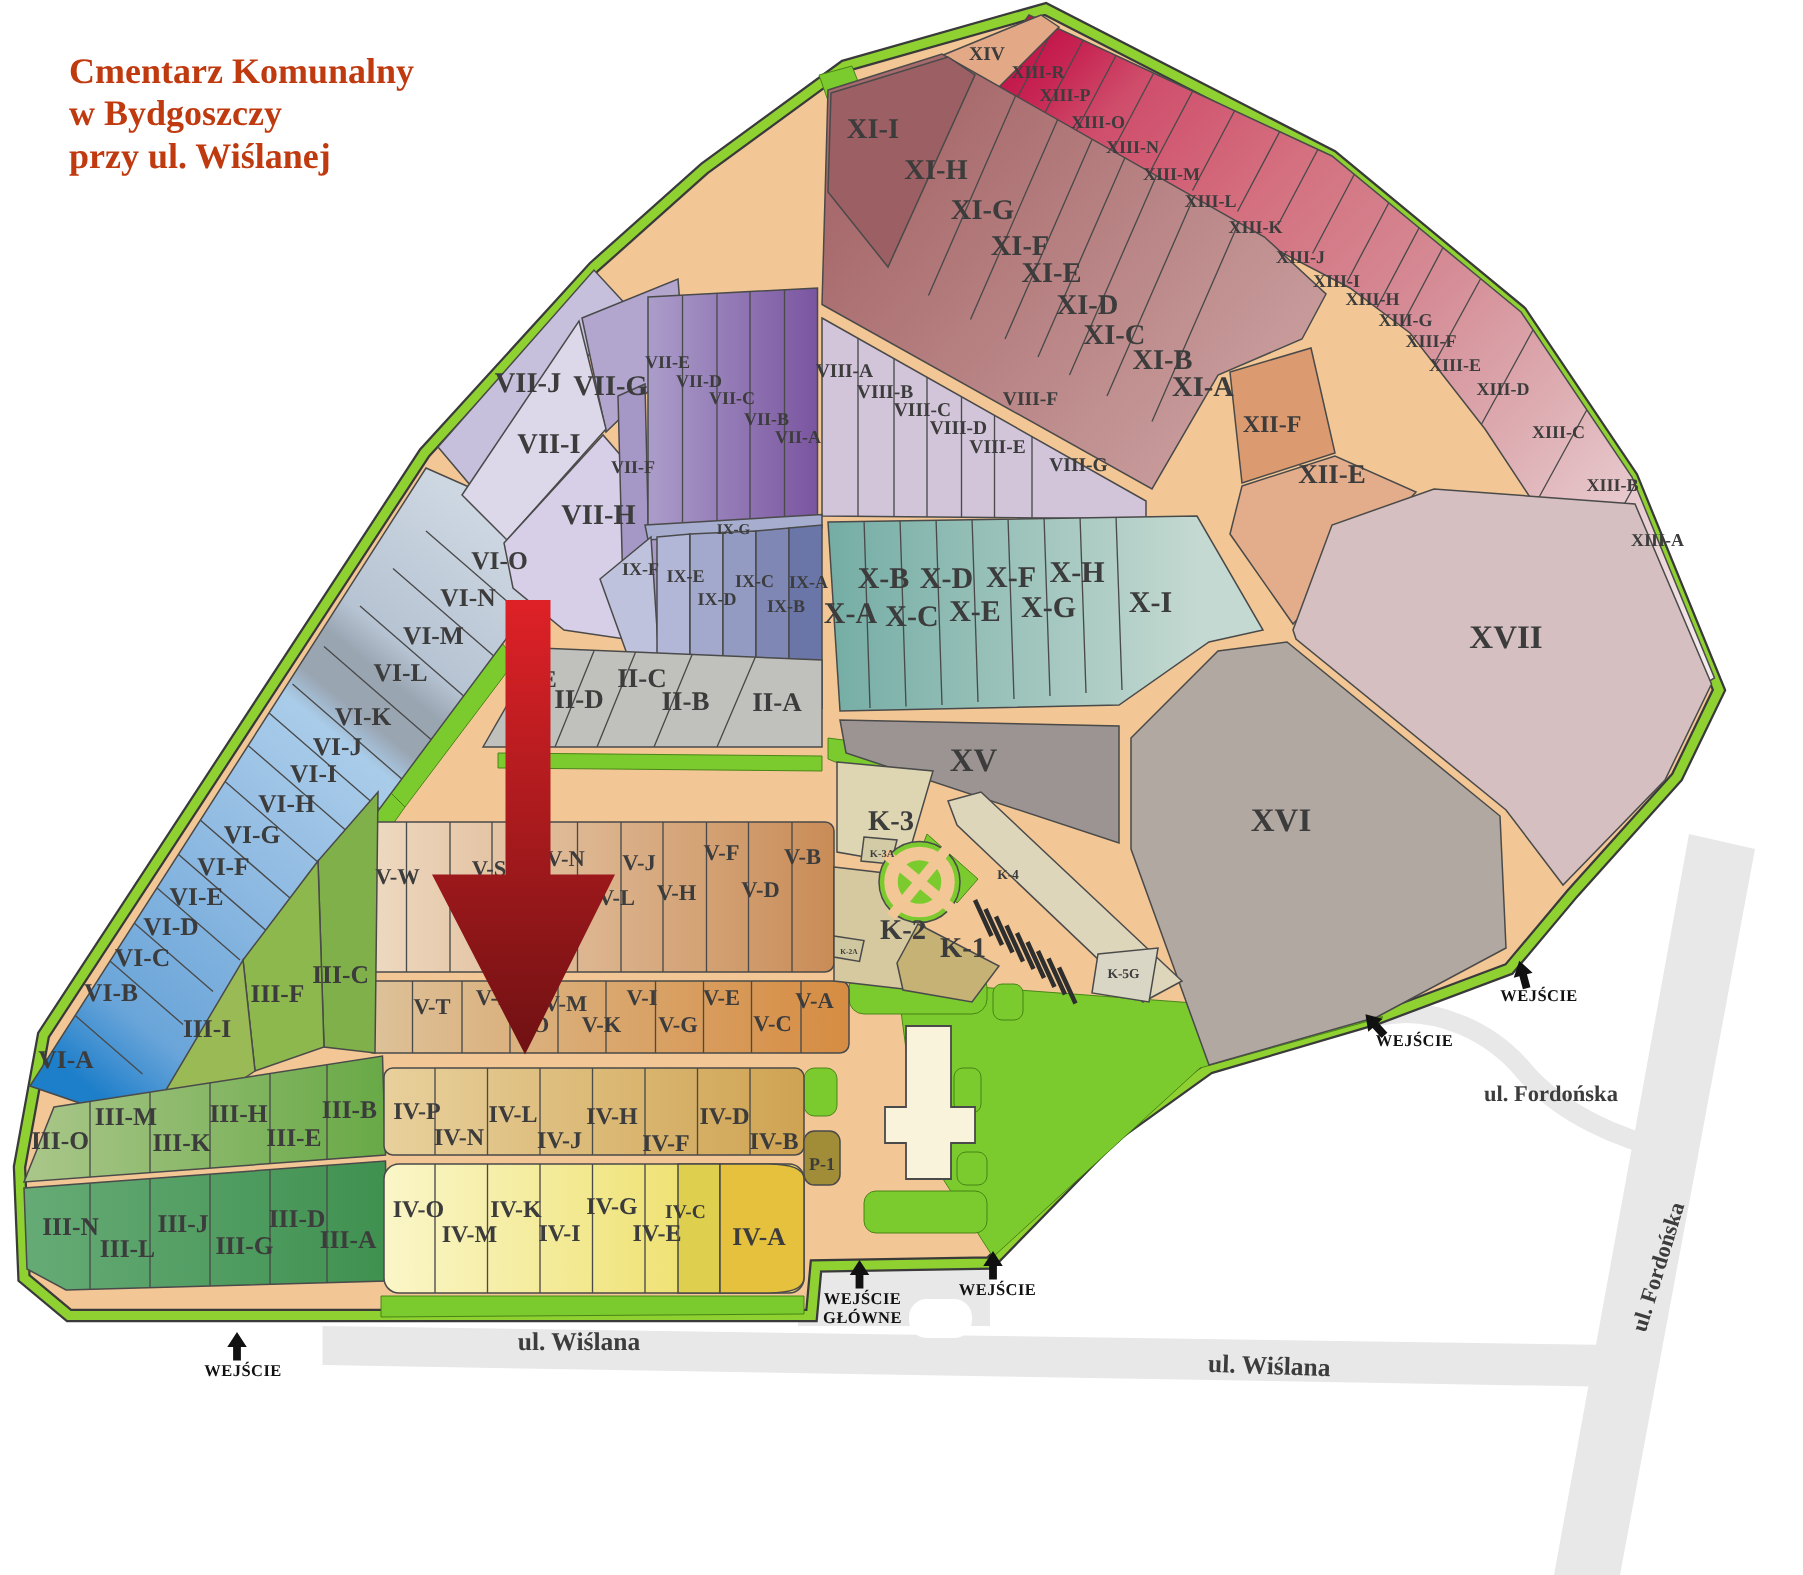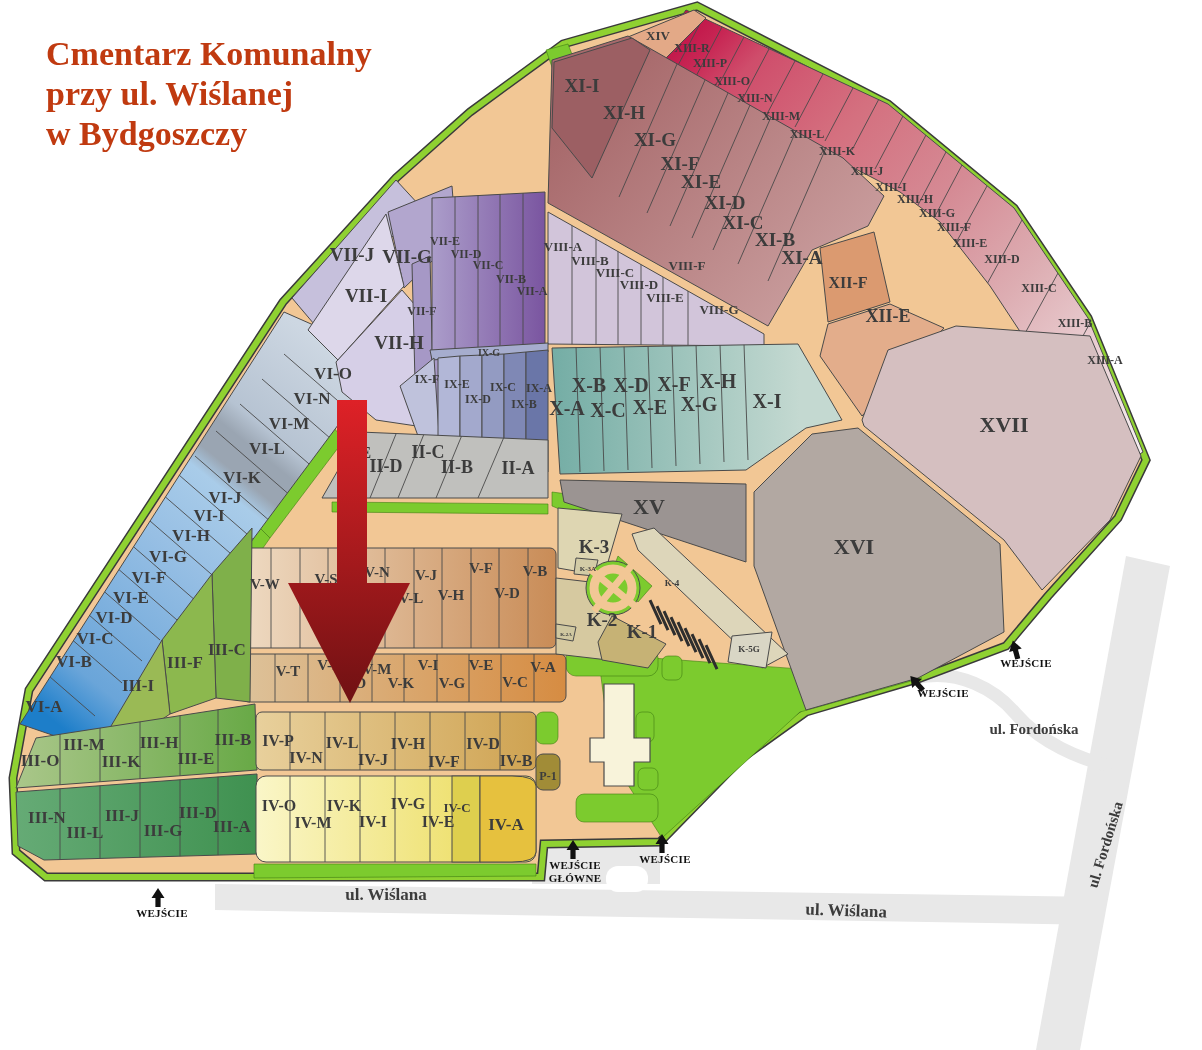--- a/index.html
+++ b/index.html
@@ -1,19 +1,19 @@
 <!DOCTYPE html>
 <html><head>
 <meta charset="utf-8">
 <style>
   html,body{margin:0;padding:0;background:#fff;}
   .stage{position:relative;width:1202px;height:1050px;background:#fff;overflow:hidden;
          font-family:"Liberation Serif","DejaVu Serif",serif;}
   svg{position:absolute;left:0;top:0;}
-  .title{position:absolute;left:46px;top:34px;font-weight:bold;font-size:34px;line-height:1.18;
+  .title{position:absolute;left:46px;top:34px;font-weight:bold;font-size:24px;line-height:1.18;
          font-family:"Liberation Serif","DejaVu Serif",serif;}
   #section-labels text, #street-labels text, #entrance-labels text{
      font-family:"Liberation Serif","DejaVu Serif",serif;
      font-weight:bold; text-anchor:middle;}
   #entrance-labels text{font-size:11px;letter-spacing:.3px;}
   .divider{stroke:#4a4a4a;stroke-width:.9;fill:none;}
   .parcel{stroke:#4a4a4a;stroke-width:1;}
   .greenpatch{fill:#7ccb2e;stroke:#3f7d12;stroke-width:.6;}
 </style>
 </head>
@@ -424,16 +424,16 @@
         <path d="M0,3 L2.6,3 L2.6,-6 L6.5,-6 L0,-16 L-6.5,-6 L-2.6,-6 L-2.6,3 Z" transform="translate(1017,656) rotate(-15)" fill="#111111"></path>
         <text x="943" y="697" font-size="11" fill="#111111">WEJŚCIE</text>
         <path d="M0,3 L2.6,3 L2.6,-6 L6.5,-6 L0,-16 L-6.5,-6 L-2.6,-6 L-2.6,3 Z" transform="translate(921,688) rotate(-42)" fill="#111111"></path>
       </g>
 
 <path d="M337,400 L367,400 L367,583 L410,583 L350,703 L288,583 L337,583 Z" fill="url(#gradArrow)"></path>
 </svg>
 
 <div class="title" style="color: rgb(192, 58, 16);">
   <div>Cmentarz Komunalny</div>
+  <div>w Bydgoszczy</div>
   <div>przy ul. Wiślanej</div>
-  <div>w Bydgoszczy</div>
 </div>
 </div>
 
 </body></html>

